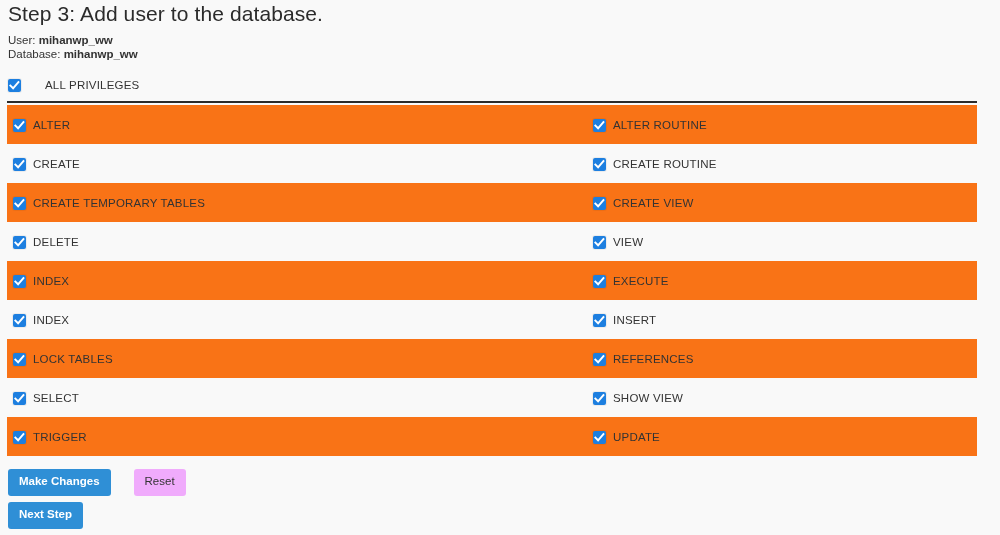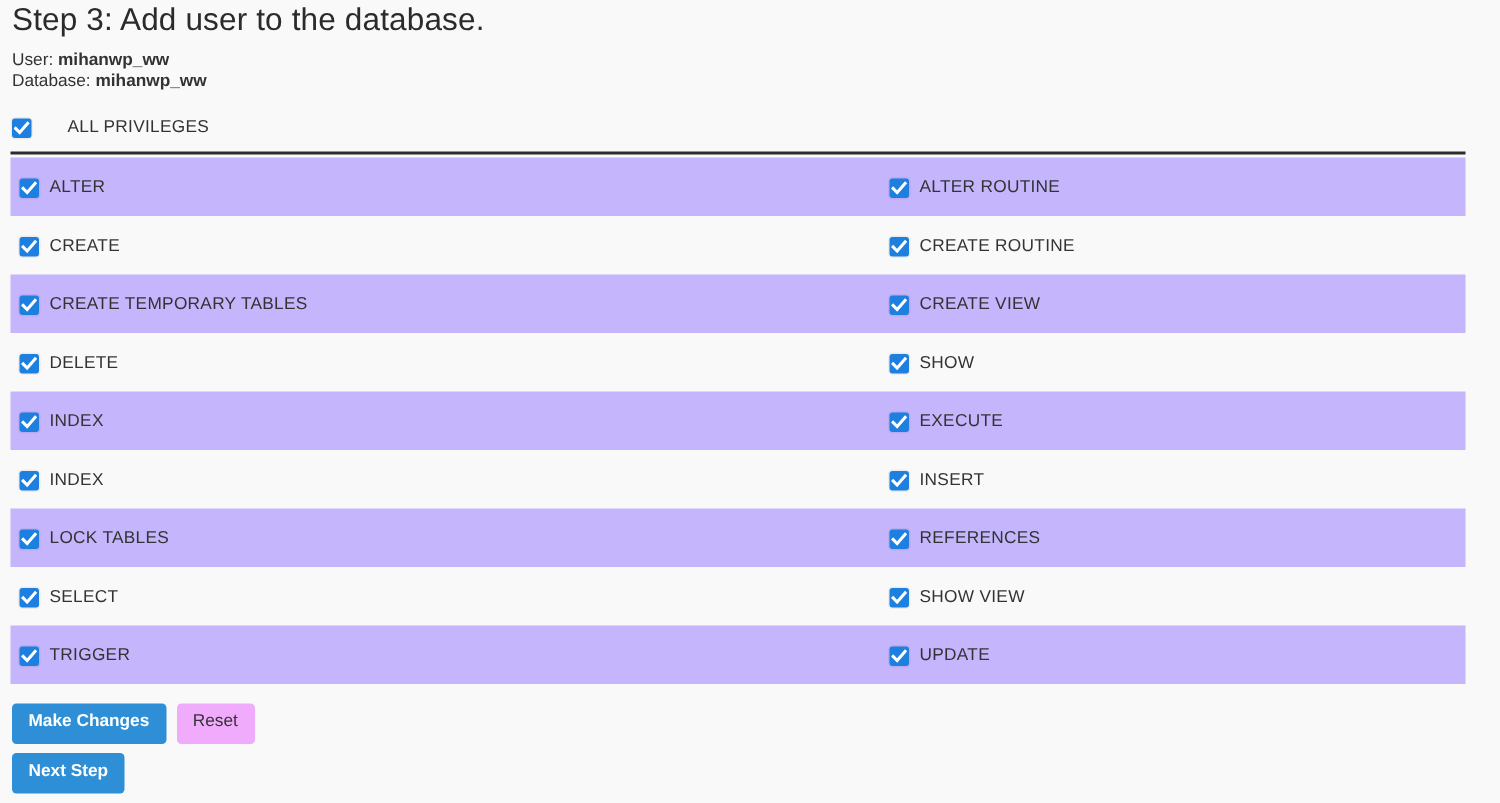--- a/index.html
+++ b/index.html
@@ -76,21 +76,21 @@
     top: 105px;
     width: 970px;
   }
   .prow {
     position: relative;
     height: 39px;
     width: 970px;
     background: transparent;
   }
   .prow.striped {
-    background: #c4b5fd;
+    background: #f97316;
   }
   .pcell {
     position: absolute;
     top: 12px;
     display: flex;
     align-items: center;
     height: 16px;
   }
   .pcell.left  { left: 6px; }
   .pcell.right { left: 586px; }
@@ -121,21 +121,21 @@
     height: 11px;
     display: block;
   }
 
   
   .btn-row-1 {
     position: absolute;
     left: 8px;
     top: 469px;
     display: flex;
-    gap: 7px;
+    gap: 23px;
   }
   .btn-row-2 {
     position: absolute;
     left: 8px;
     top: 502px;
   }
   .btn {
     font-family: "Liberation Sans", sans-serif;
     font-size: 11.5px;
     line-height: 1;
@@ -248,21 +248,21 @@
             </svg>
           </span>
           <span class="cb-label">DELETE</span>
         </div>
         <div class="pcell right">
           <span class="cb">
             <svg viewBox="0 0 11 11">
               <path d="M1.4 5.6 L4.1 8.3 L9.4 2.2" fill="none" stroke="#ffffff" stroke-width="2" stroke-linecap="square"></path>
             </svg>
           </span>
-          <span class="cb-label">SHOW</span>
+          <span class="cb-label">VIEW</span>
         </div>
       </div>
       <div class="prow striped">
         <div class="pcell left">
           <span class="cb">
             <svg viewBox="0 0 11 11">
               <path d="M1.4 5.6 L4.1 8.3 L9.4 2.2" fill="none" stroke="#ffffff" stroke-width="2" stroke-linecap="square"></path>
             </svg>
           </span>
           <span class="cb-label">INDEX</span>

